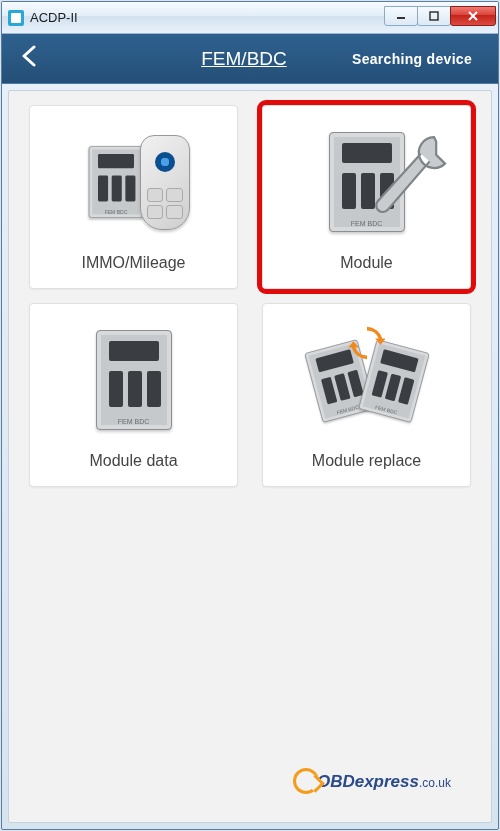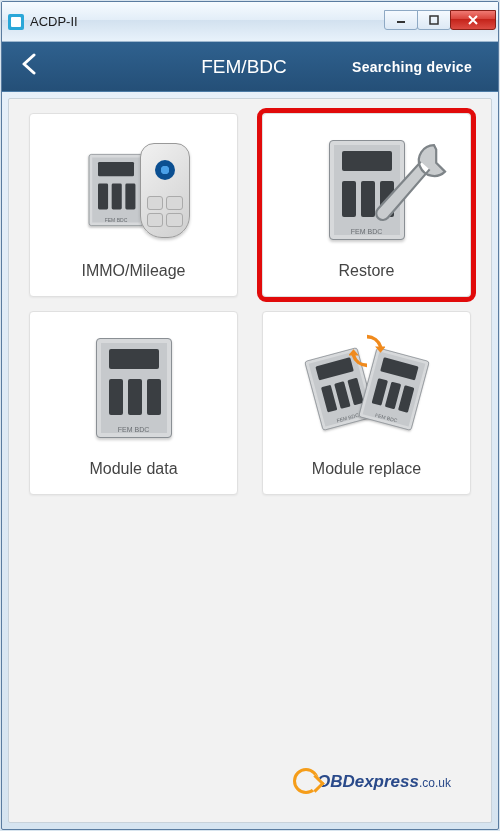--- a/index.html
+++ b/index.html
@@ -14,21 +14,21 @@
     width: 498px;
     height: 829px;
     margin: 1px;
     border: 1px solid #5a7ca0;
     background: linear-gradient(to bottom, #e8f1fa 0%, #d6e4f0 100%);
     display: flex;
     flex-direction: column;
     border-radius: 2px;
   }
   .titlebar {
-    height: 40px;
+    height: 32px;
     background: linear-gradient(to bottom, #f6fbff 0%, #e3eef8 45%, #d2e1ef 46%, #e8f2fb 100%);
     border-bottom: 1px solid #9db7cf;
     display: flex;
     align-items: center;
     padding: 0 2px 0 6px;
     position: relative;
   }
   .titlebar .app-icon {
     width: 16px; height: 16px;
     background: #2aa7d8;
@@ -88,20 +88,21 @@
     cursor: pointer;
     padding-left:6px;
   }
   .appbar .heading {
     position:absolute;
     left:0; right:12px;
     text-align:center;
     font-size: 19px;
     font-weight: 400;
     pointer-events:none;
+    text-decoration:underline;
   }
   .appbar .status {
     position:absolute;
     right: 26px;
     font-size: 14px;
     font-weight: bold;
     letter-spacing: 0.3px;
   }
   .content {
     flex: 1;
@@ -304,21 +305,21 @@
         <div class="iconwrap">
           <div class="combo">
             <div class="ecu">
                 <div class="lbl">FEM BDC</div>
               </div>
             <svg class="wrench" viewBox="0 0 100 100" style="left:28px;top:-8px;">
               <path d="M70 12 a14 14 0 1 0 10 24 l-8 -8 v-12 z M66 34 L28 78 a6 6 0 0 1 -9 -8 L58 27" fill="#c9ccce" stroke="#7e8488" stroke-width="2"></path>
             </svg>
           </div>
         </div>
-        <div class="label">Restore</div>
+        <div class="label">Module</div>
       </div>
 
       <div class="tile">
         <div class="iconwrap">
           <div class="ecu">
               <div class="lbl">FEM BDC</div>
             </div>
         </div>
         <div class="label">Module data</div>
       </div>

